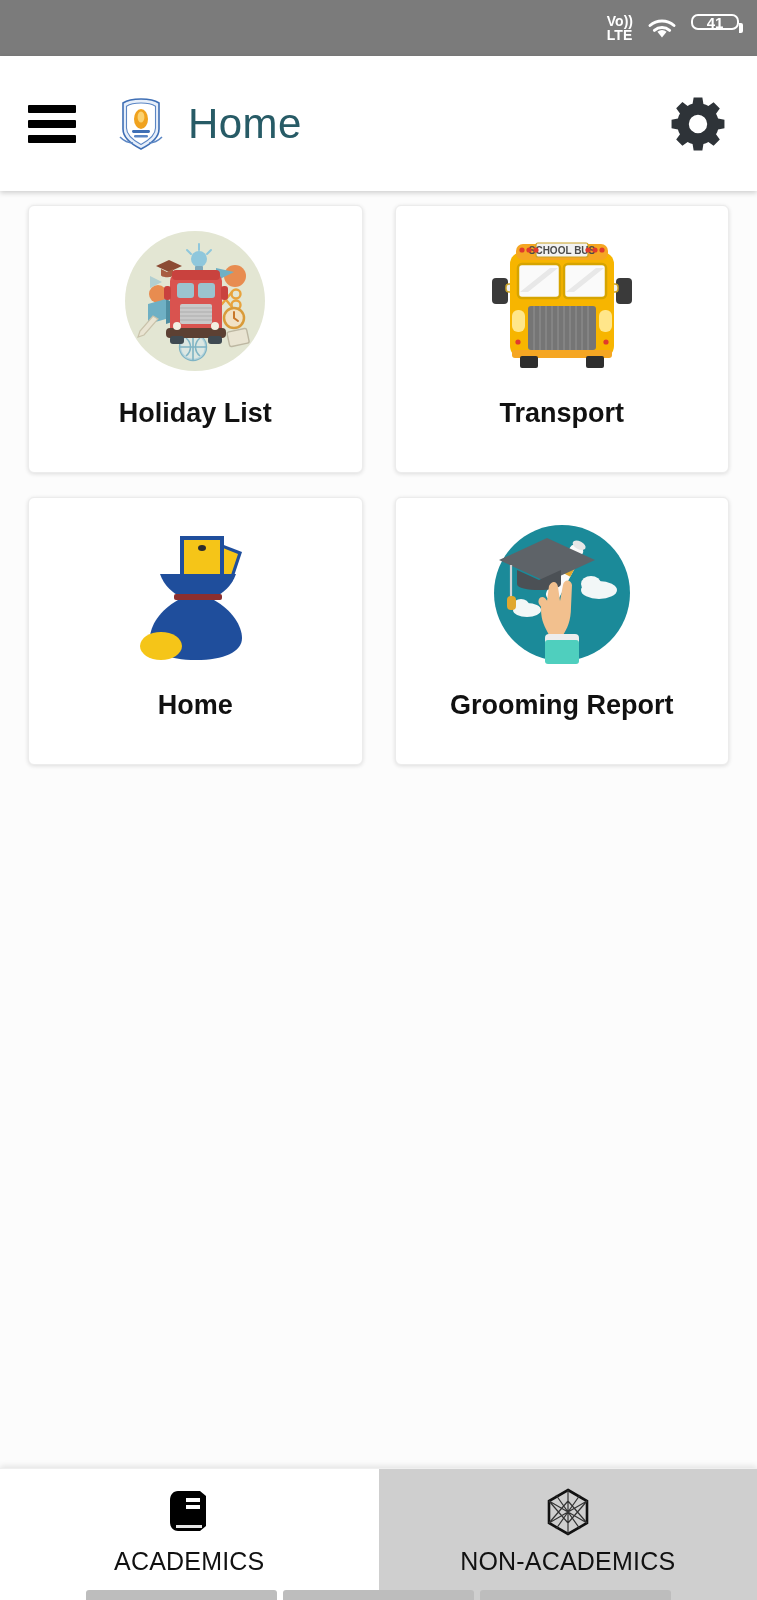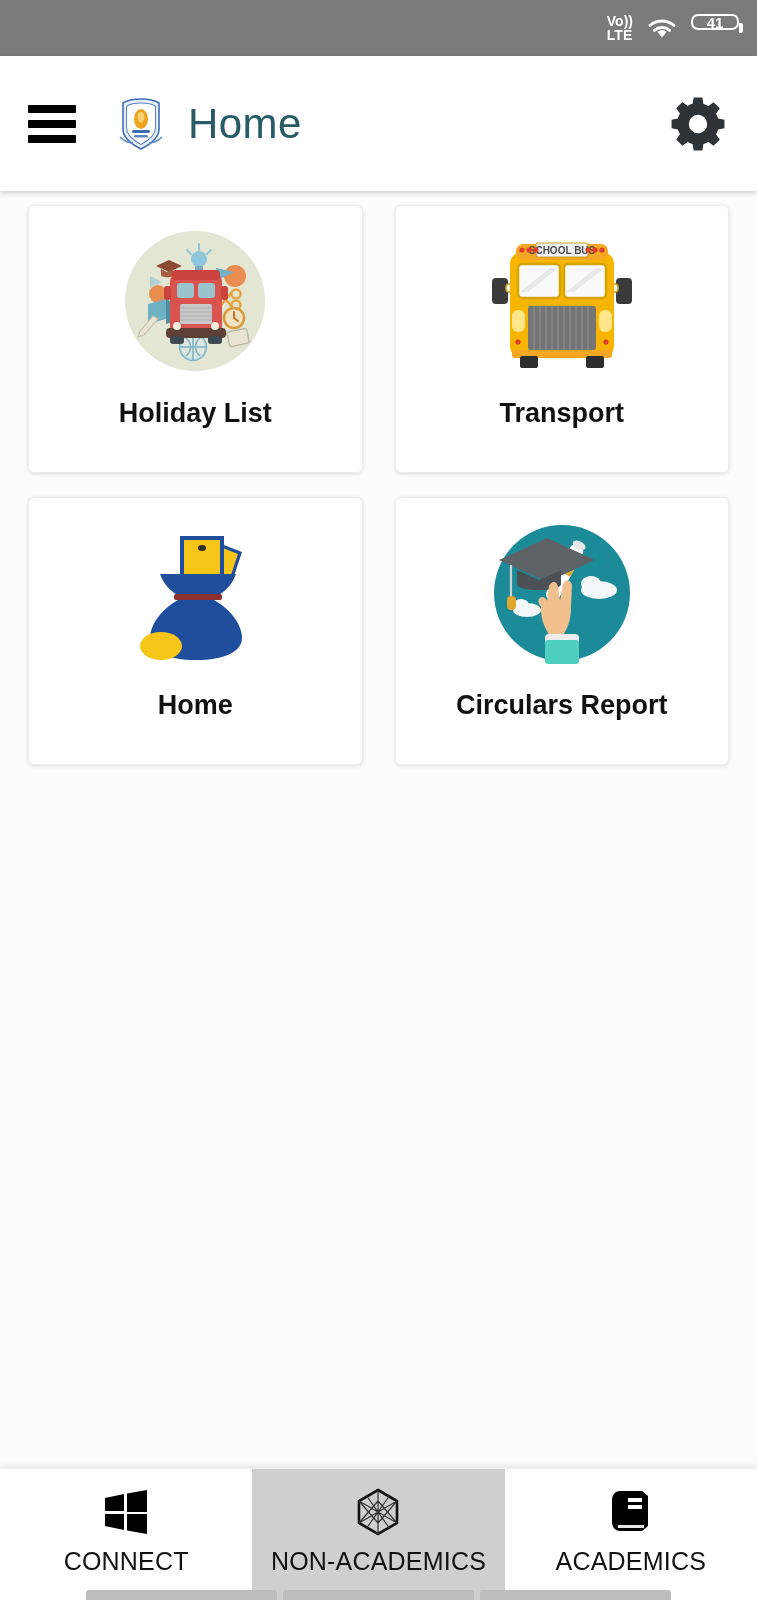--- a/index.html
+++ b/index.html
@@ -274,60 +274,52 @@
             <rect x="20" y="78" width="9" height="14" rx="4" fill="#E0A72E"></rect>
 
             <g fill="#F2C08E">
               <path d="M62 68c3-6 8-5 9 1l2 14 3-16c1-6 8-6 9 0l-1 22c0 14-4 22-8 28H62c-4-8-8-14-8-26 0-6 3-9 6-8z"></path>
               <path d="M52 86c-2-5 2-9 6-6l6 8-6 6z"></path>
             </g>
             <rect x="58" y="116" width="34" height="24" rx="4" fill="#EDEDED"></rect>
             <rect x="58" y="122" width="34" height="24" rx="3" fill="#4FCFBE"></rect>
           </svg>
         </div>
-        <div class="lbl">Circulars Report</div>
+        <div class="lbl">Grooming Report</div>
       </div>
 
     </div>
   </div>
 
   <div class="bottomnav">
+
 
     <div class="navitem">
       <span class="nav-ic">
-        <svg width="46" height="44" viewBox="0 0 46 44">
-          <path fill="#000" d="M2 8l19-4v17H2zM24 3.4L44 0v22H24zM2 24h19v16L2 36zM24 24h20v20l-20-3.6z"></path>
+        <svg width="42" height="46" viewBox="0 0 42 46">
+          <path fill="#000" d="M10 2h22l6 5v30l-6 5H10C5 42 2 38 2 33V11C2 6 5 2 10 2z"></path>
+          <path fill="#fff" d="M18 9h14v4H18zM18 16h14v4H18z"></path>
+          <path fill="#fff" d="M8 36h26v3H8z" opacity=".9"></path>
         </svg>
       </span>
-      <span class="nav-lbl">CONNECT</span>
+      <span class="nav-lbl">ACADEMICS</span>
     </div>
 
     <div class="navitem active">
       <span class="nav-ic">
         <svg width="48" height="48" viewBox="0 0 48 48">
           <path d="M24 2l19 11v22L24 46 5 35V13z" fill="none" stroke="#111" stroke-width="2.6"></path>
           <g stroke="#333" stroke-width="1.2" fill="none">
             <path d="M5 13l38 22M43 13L5 35M24 2v44M5 13l19 22 19-22M5 35l19-22 19 22M12 7l24 34M36 7L12 41"></path>
           </g>
         </svg>
       </span>
       <span class="nav-lbl">NON-ACADEMICS</span>
     </div>
 
-    <div class="navitem">
-      <span class="nav-ic">
-        <svg width="42" height="46" viewBox="0 0 42 46">
-          <path fill="#000" d="M10 2h22l6 5v30l-6 5H10C5 42 2 38 2 33V11C2 6 5 2 10 2z"></path>
-          <path fill="#fff" d="M18 9h14v4H18zM18 16h14v4H18z"></path>
-          <path fill="#fff" d="M8 36h26v3H8z" opacity=".9"></path>
-        </svg>
-      </span>
-      <span class="nav-lbl">ACADEMICS</span>
-    </div>
-
 
     <div class="gesture">
         <i></i>
         <i></i>
         <i></i>
       </div>
   </div>
 
 </div>
 

